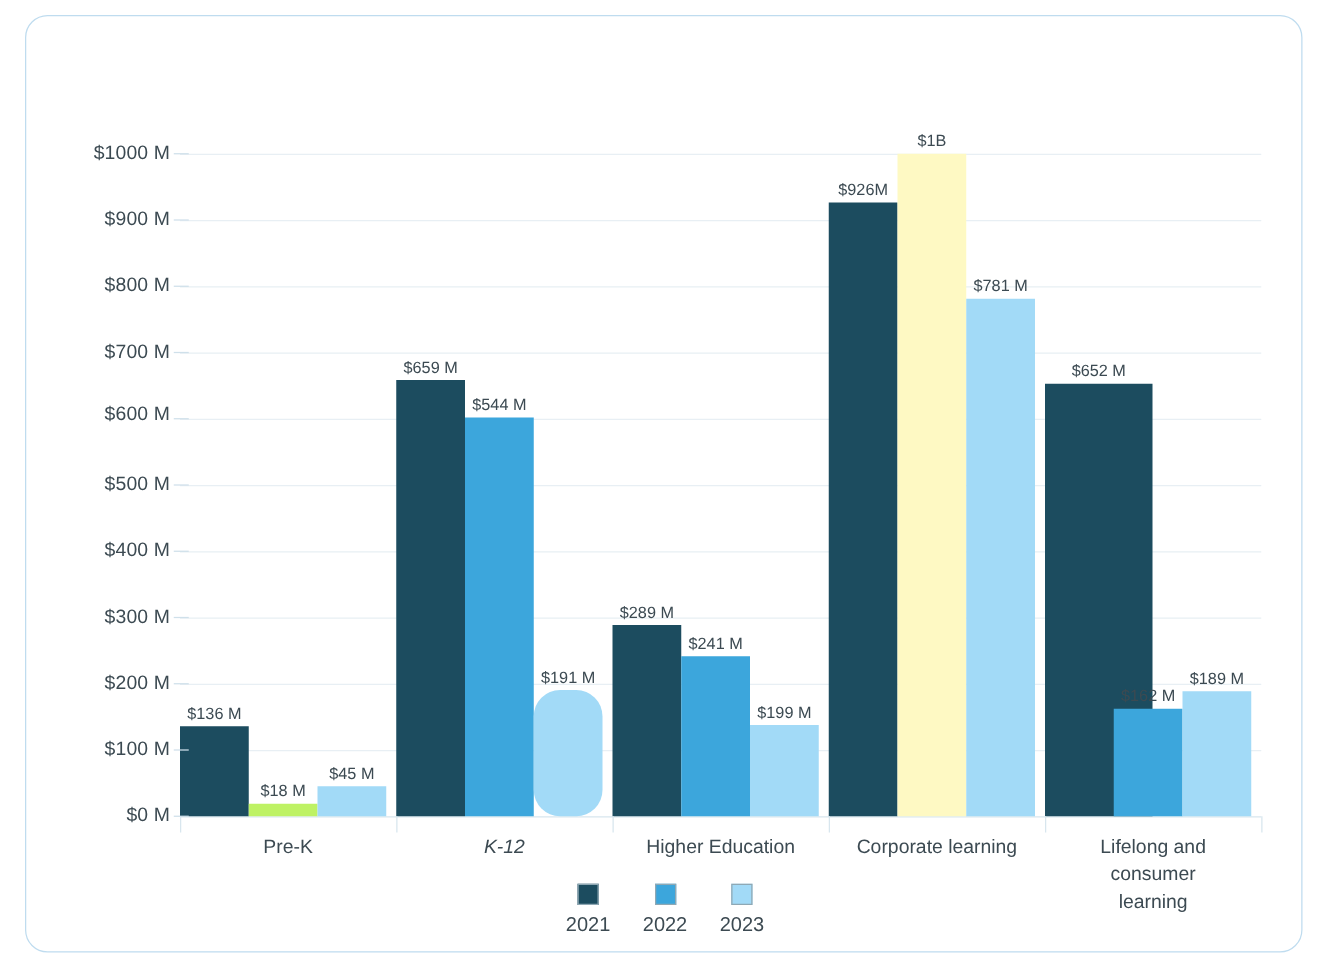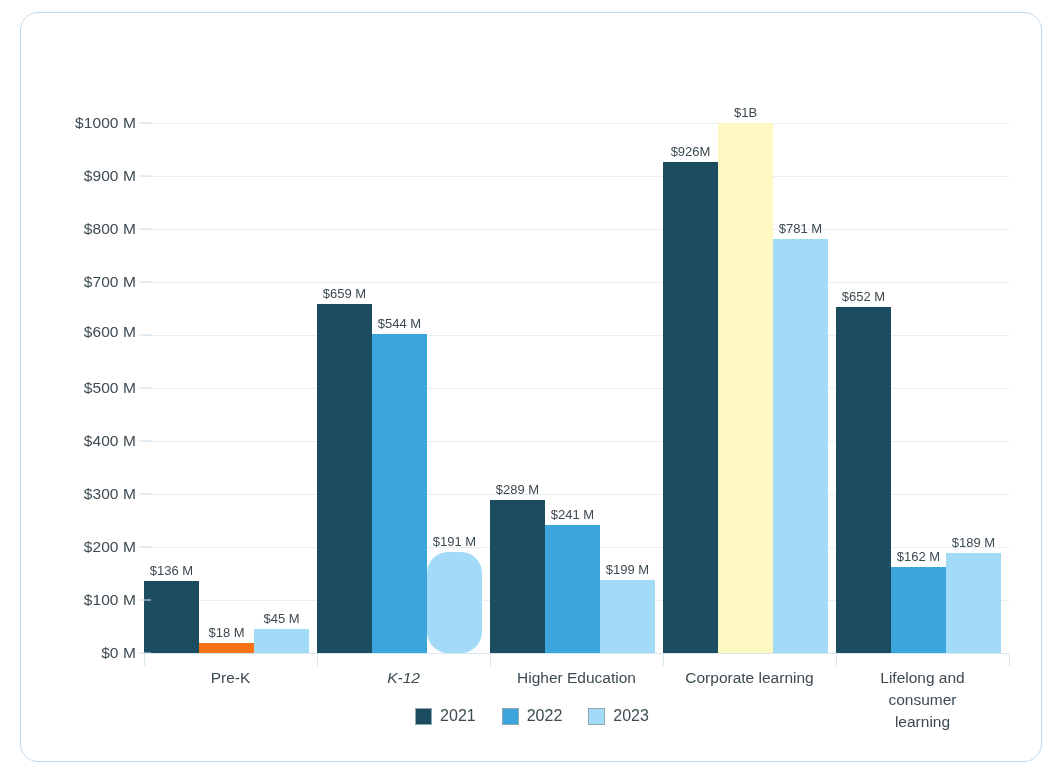--- a/index.html
+++ b/index.html
@@ -132,20 +132,21 @@
     width: 1022px;
     display: flex;
     justify-content: center;
     align-items: center;
     gap: 26px;
   }
   .legend-item {
     display: flex;
     align-items: center;
     gap: 8px;
+    flex-direction: column;
   }
   .legend-swatch {
     width: 17px;
     height: 17px;
     box-sizing: border-box;
     border: 1px solid #8fa8b4;
   }
   .legend-text {
     font-size: 16px;
     color: #3c4a52;
@@ -179,21 +180,21 @@
       <div class="gridline" style="top: 265px;"></div>
       <div class="gridline" style="top: 212px;"></div>
       <div class="gridline" style="top: 159px;"></div>
       <div class="gridline" style="top: 106px;"></div>
       <div class="gridline" style="top: 53px;"></div>
       <div class="gridline" style="top: 0px;"></div>
       <div class="group" style="left: 0px; width: 165px;">
         <div class="bar y2021" style="left: 0px; width: 55px; height: 72.08px; background: rgb(28, 76, 95);">
           <div class="bar-label">$136 M</div>
         </div>
-        <div class="bar y2022" style="left: 55px; width: 55px; height: 9.54px; background: #f97316;">
+        <div class="bar y2022" style="left: 55px; width: 55px; height: 9.54px; background: #bef264;">
           <div class="bar-label">$18 M</div>
         </div>
         <div class="bar y2023" style="left: 110px; width: 55px; height: 23.85px; background: rgb(162, 218, 247);">
           <div class="bar-label">$45 M</div>
         </div>
       </div>
       <div class="group" style="left: 173px; width: 165px;">
         <div class="bar y2021" style="left: 0px; width: 55px; height: 349.27px; background: rgb(28, 76, 95);">
           <div class="bar-label">$659 M</div>
         </div>
@@ -220,21 +221,21 @@
           <div class="bar-label">$926M</div>
         </div>
         <div class="bar y2022" style="left: 55px; width: 55px; height: 530px; background: #fef9c3;">
           <div class="bar-label">$1B</div>
         </div>
         <div class="bar y2023" style="left: 110px; width: 55px; height: 413.93px; background: rgb(162, 218, 247);">
           <div class="bar-label">$781 M</div>
         </div>
       </div>
       <div class="group" style="left: 692px; width: 165px;">
-        <div class="bar y2021" style="left: 0px; width: 55px; height: 345.56px; background: rgb(28, 76, 95);">
+        <div class="bar y2021" style="left: 0px; width: 55px; height: 345.56px; background: rgb(28, 76, 95); padding-left: 31px;">
           <div class="bar-label">$652 M</div>
         </div>
         <div class="bar y2022" style="left: 55px; width: 55px; height: 85.86px; background: rgb(60, 166, 220);">
           <div class="bar-label">$162 M</div>
         </div>
         <div class="bar y2023" style="left: 110px; width: 55px; height: 100.17px; background: rgb(162, 218, 247);">
           <div class="bar-label">$189 M</div>
         </div>
       </div>
     </div>

